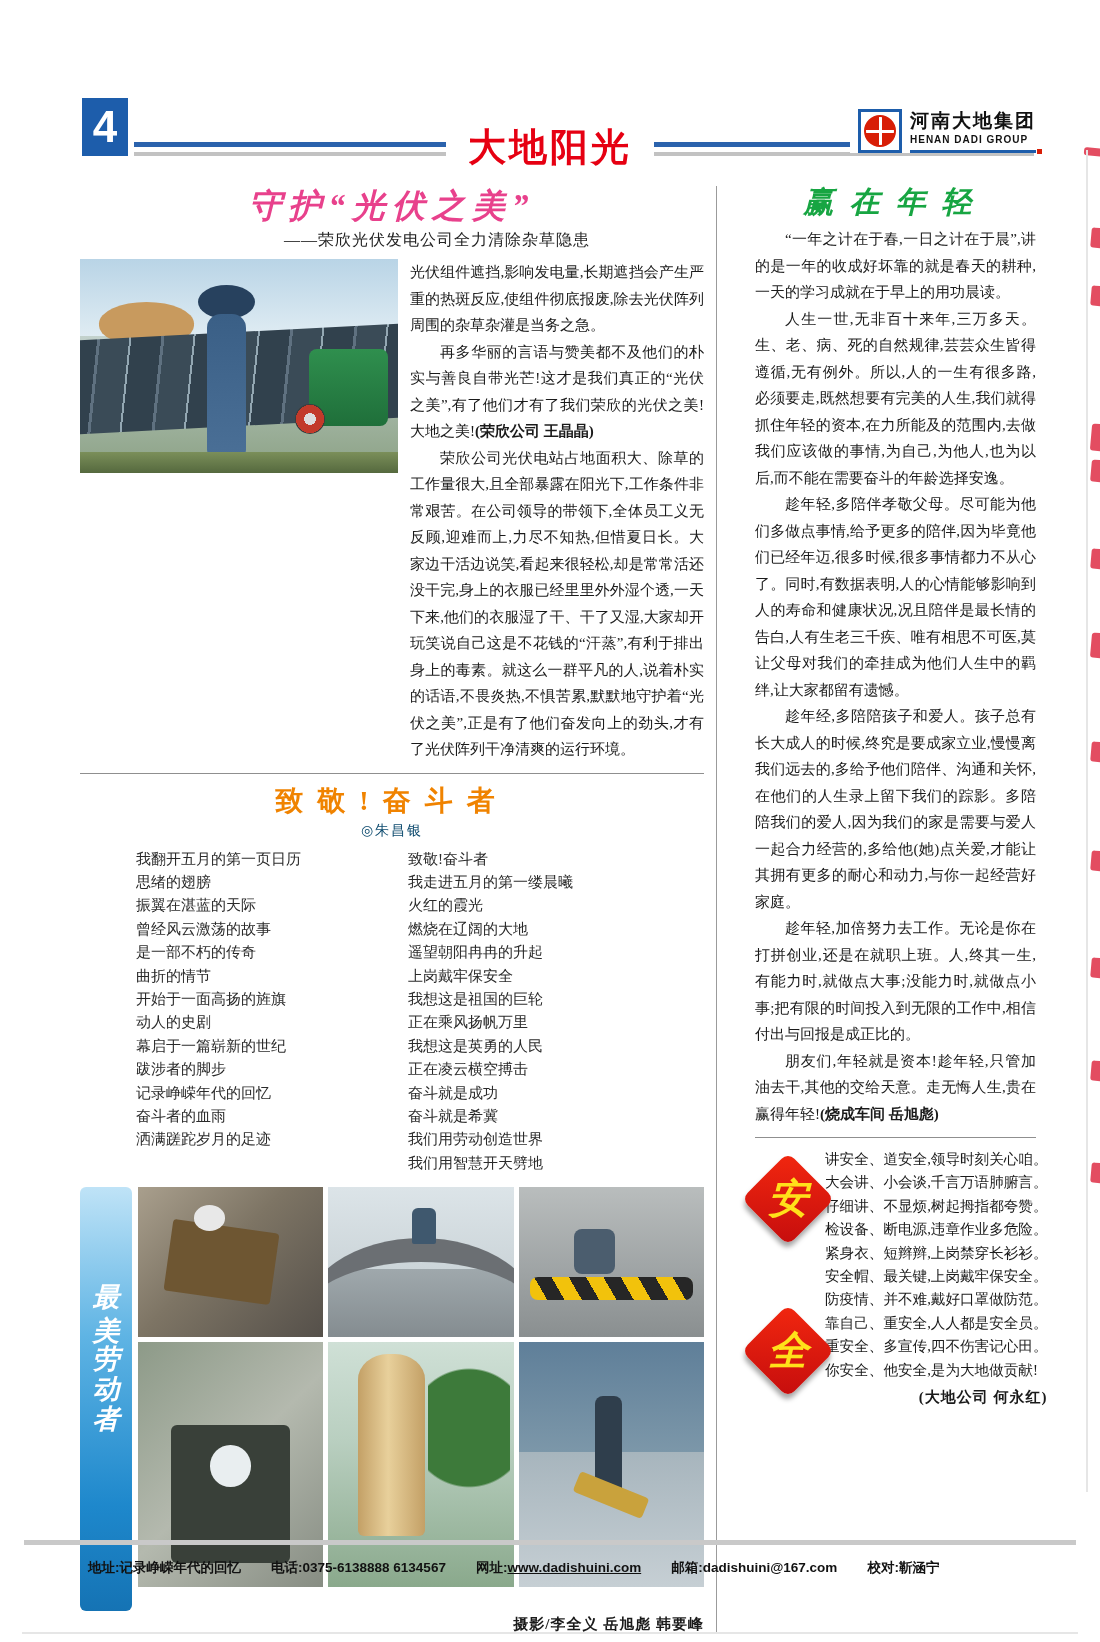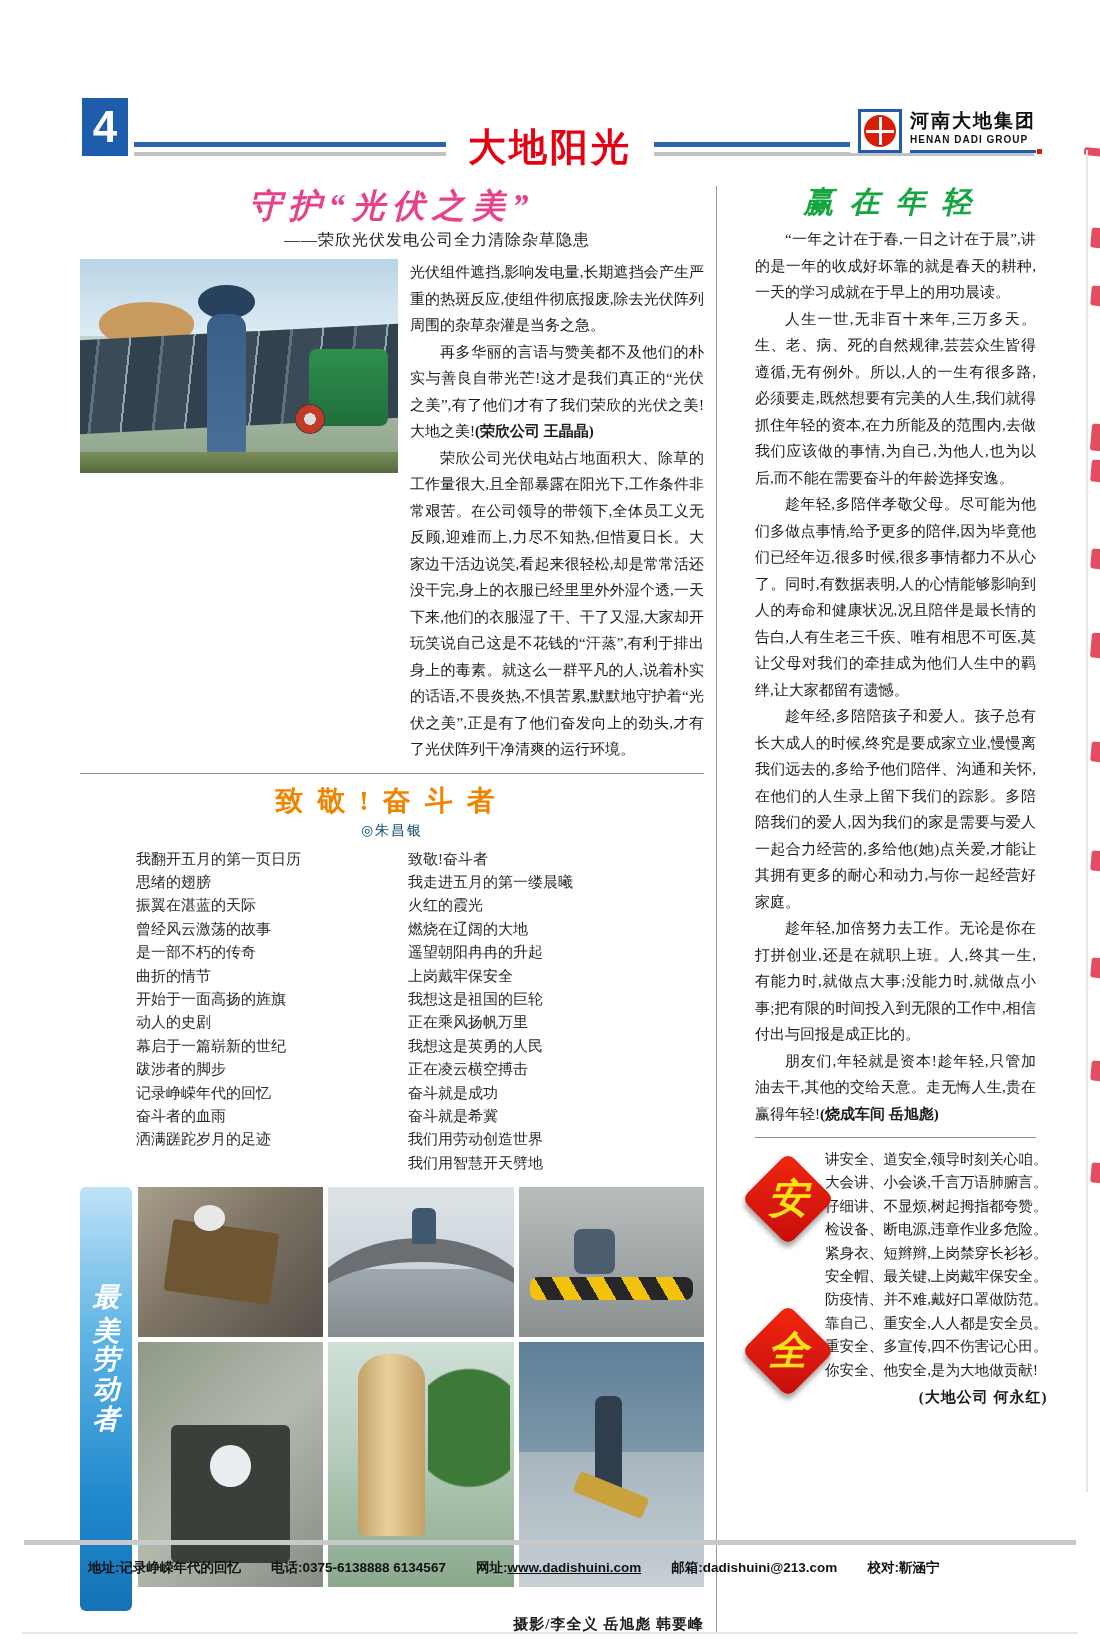--- a/index.html
+++ b/index.html
@@ -305,21 +305,21 @@
 
     </div>
   </div>
 
   <div class="footer">
     <div class="footer-bar"></div>
     <div class="footer-line">
       <span class="footer-item"><span>地址:</span><span>记录峥嵘年代的回忆</span></span>
       <span class="footer-item"><span>电话:</span><span>0375-6138888  6134567</span></span>
       <span class="footer-item"><span>网址:</span><span class="link">www.dadishuini.com</span></span>
-      <span class="footer-item"><span>邮箱:</span><span>dadishuini@213.com</span></span>
+      <span class="footer-item"><span>邮箱:</span><span>dadishuini@167.com</span></span>
       <span class="footer-item"><span>校对:</span><span>靳涵宁</span></span>
     </div>
   </div>
 
   <div class="edge-marks">
     <i></i>
       <i></i>
       <i></i>
       <i></i>
       <i></i>

